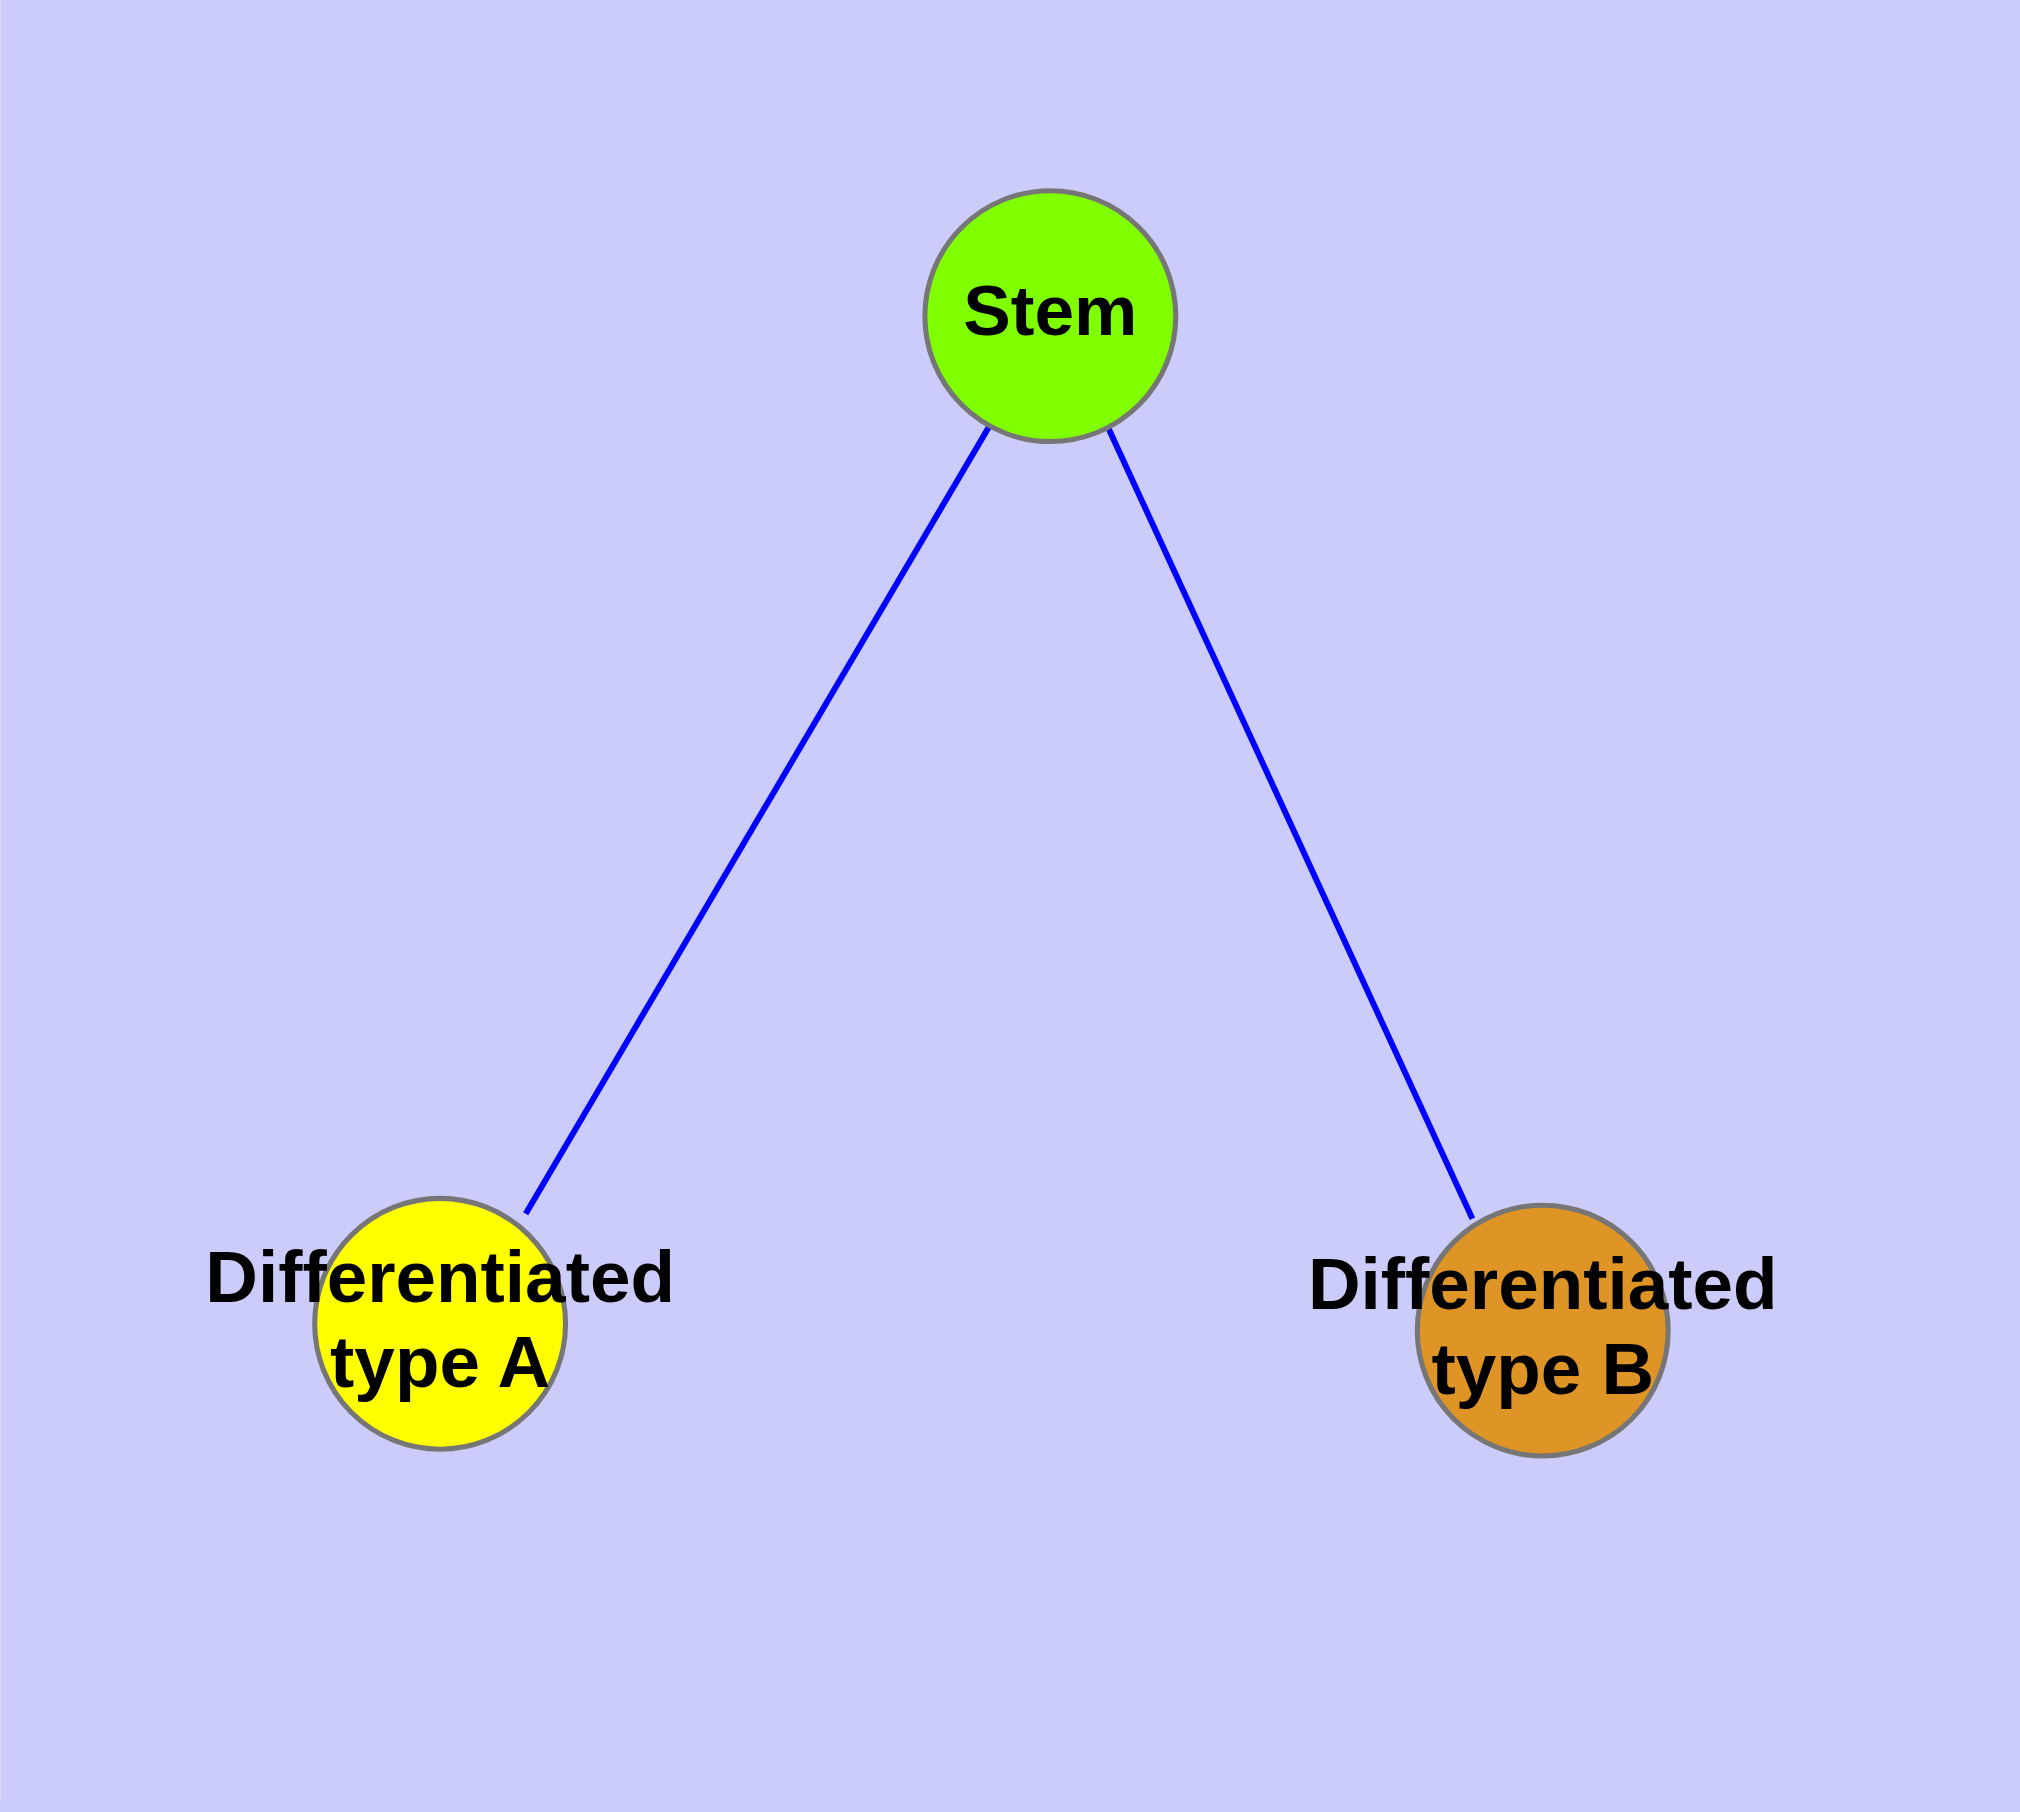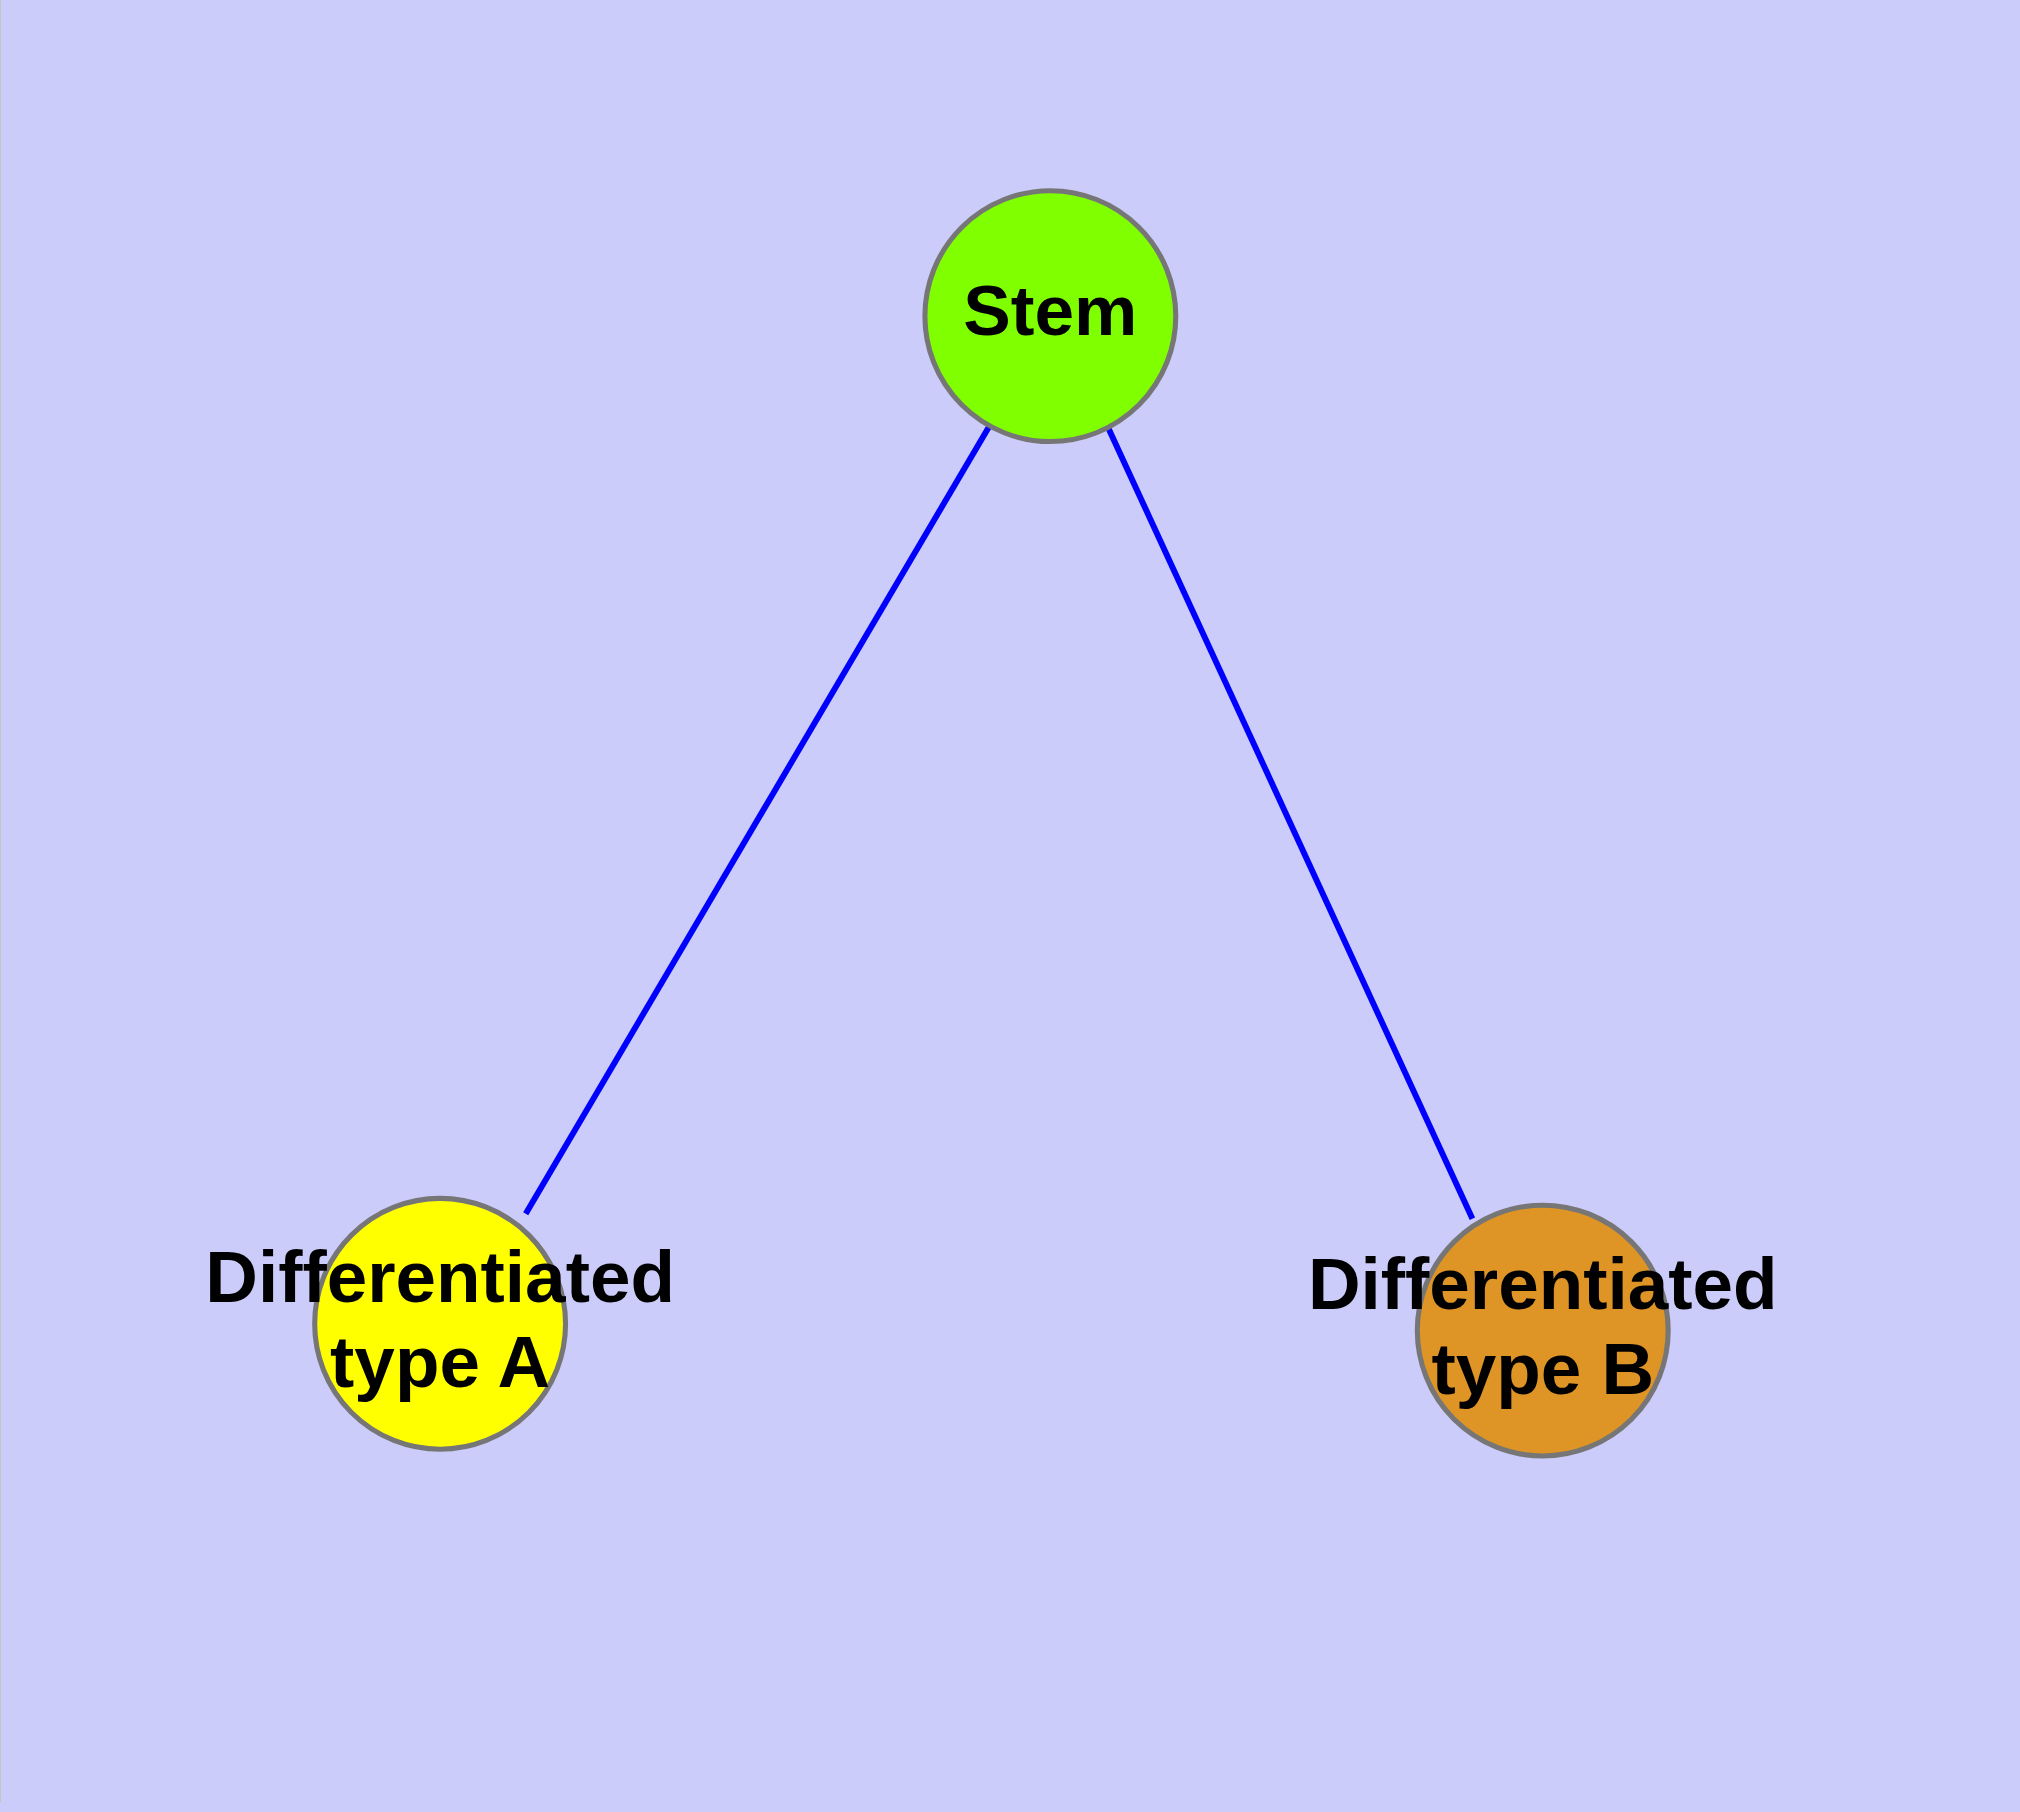--- a/index.html
+++ b/index.html
@@ -43,21 +43,21 @@
     dominant-baseline: middle;
     paint-order: normal;
   }
   .node-label tspan {
     font-family: "Liberation Sans", sans-serif;
   }
 </style>
 </head>
 <body style="background: rgb(204, 204, 250); width: 2021px; height: 1812px;">
 
-<div id="diagram-root" style="width: 2021px; height: 1802px; background: #84cc16;">
+<div id="diagram-root" style="width: 2021px; height: 1802px; background: #fef9c3;">
   <svg id="graph-canvas" viewBox="0 0 2384 2138" xmlns="http://www.w3.org/2000/svg" style="width: 2021px; height: 1812px;">
     <rect id="bg-rect" x="0" y="0" width="2384" height="2138" fill="#ccccfa"></rect>
     <g id="edges-layer">
         <line class="edge-line" x1="1167" y1="503" x2="620" y2="1432" stroke="#0000ff" stroke-width="7"></line>
         <line class="edge-line" x1="1307" y1="504" x2="1737" y2="1438" stroke="#0000ff" stroke-width="7"></line>
       </g>
     <g id="nodes-layer">
         <g>
           <circle class="node-circle" cx="1239" cy="373" r="148" fill="#80ff00" stroke="#767676" stroke-width="6"></circle>
         </g>

